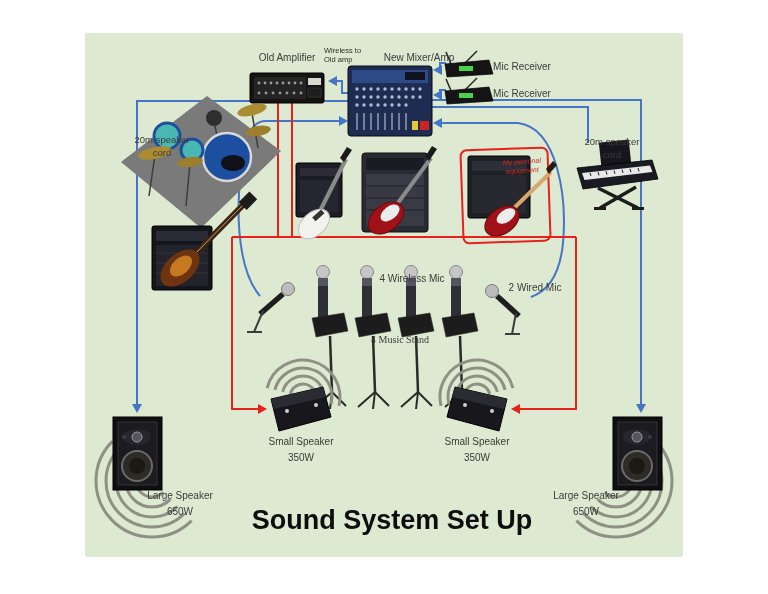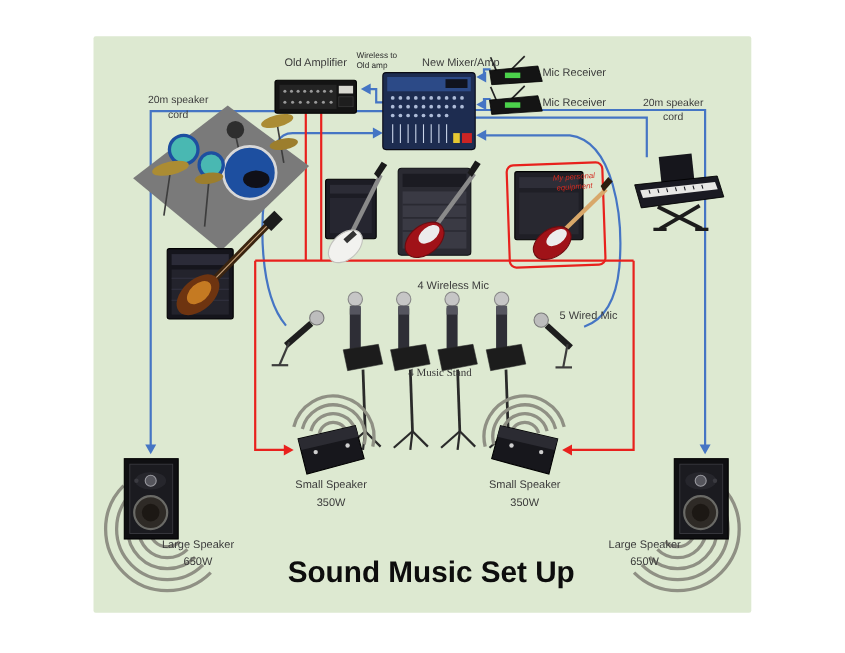--- a/index.html
+++ b/index.html
@@ -5,21 +5,21 @@
   html,body{margin:0;padding:0;}
   body{background:#ffffff;width:768px;height:594px;position:relative;overflow:hidden;
        font-family:"Liberation Sans",sans-serif;}
   .page{position:absolute;left:0;top:0;width:768px;height:594px;background:#ffffff;}
   .panel{position:absolute;left:85px;top:33px;width:598px;height:524px;background:#dde9d1;border-radius:2px;}
   svg.diagram{position:absolute;left:0;top:0;width:768px;height:594px;}
   .label{position:absolute;color:#3b3b3b;font-size:10px;line-height:13px;text-align:center;
          transform:translateX(-50%);white-space:nowrap;}
   .label-sm{position:absolute;color:#2e2e2e;font-size:7.5px;line-height:9px;text-align:left;white-space:nowrap;}
   .label-cord{position:absolute;color:#3b3b3b;font-size:9.5px;line-height:13px;text-align:center;
-         transform:translateX(-50%);white-space:nowrap;}
+         transform:translateX(-50%);white-space:nowrap;margin-top:48px;}
   .label-personal{position:absolute;color:#d32a20;font-size:7px;line-height:9px;font-style:italic;
          text-align:center;transform:rotate(-4deg);white-space:nowrap;}
   .title{position:absolute;left:392px;top:505px;transform:translateX(-50%);
          font-size:27px;font-weight:bold;color:#0d0d0d;white-space:nowrap;}
 </style>
 </head>
 <body>
 
 <div class="page">
   <div class="panel"></div>
@@ -386,23 +386,23 @@
   <div class="label-cord" style="left:612px;top:87px;">
     <div>20m speaker</div>
     <div>cord</div>
   </div>
 
   <div class="label-personal" style="left:503px;top:157px;">
     <div>My personal</div>
     <div>equipment</div>
   </div>
 
-  <div class="label" style="left:412px;top:254px;">4 Wireless Mic</div>
-
-  <div class="label" style="left:535px;top:281px;">5 Wired Mic</div>
+  <div class="label" style="left:412px;top:272px;">4 Wireless Mic</div>
+
+  <div class="label" style="left:535px;top:281px;">2 Wired Mic</div>
 
   <div class="label" style="left:400px;top:333px;font-family:Liberation Serif, serif;">4 Music Stand</div>
 
   <div class="label" style="left:301px;top:434px;line-height:16px;">
     <div>Small Speaker</div>
     <div>350W</div>
   </div>
 
   <div class="label" style="left:477px;top:434px;line-height:16px;">
     <div>Small Speaker</div>
@@ -412,14 +412,14 @@
   <div class="label" style="left:180px;top:488px;line-height:16px;">
     <div>Large Speaker</div>
     <div>650W</div>
   </div>
 
   <div class="label" style="left:586px;top:488px;line-height:16px;">
     <div>Large Speaker</div>
     <div>650W</div>
   </div>
 
-  <div class="title">Sound Music Set Up</div>
+  <div class="title">Sound System Set Up</div>
 </div>
 
 </body></html>

